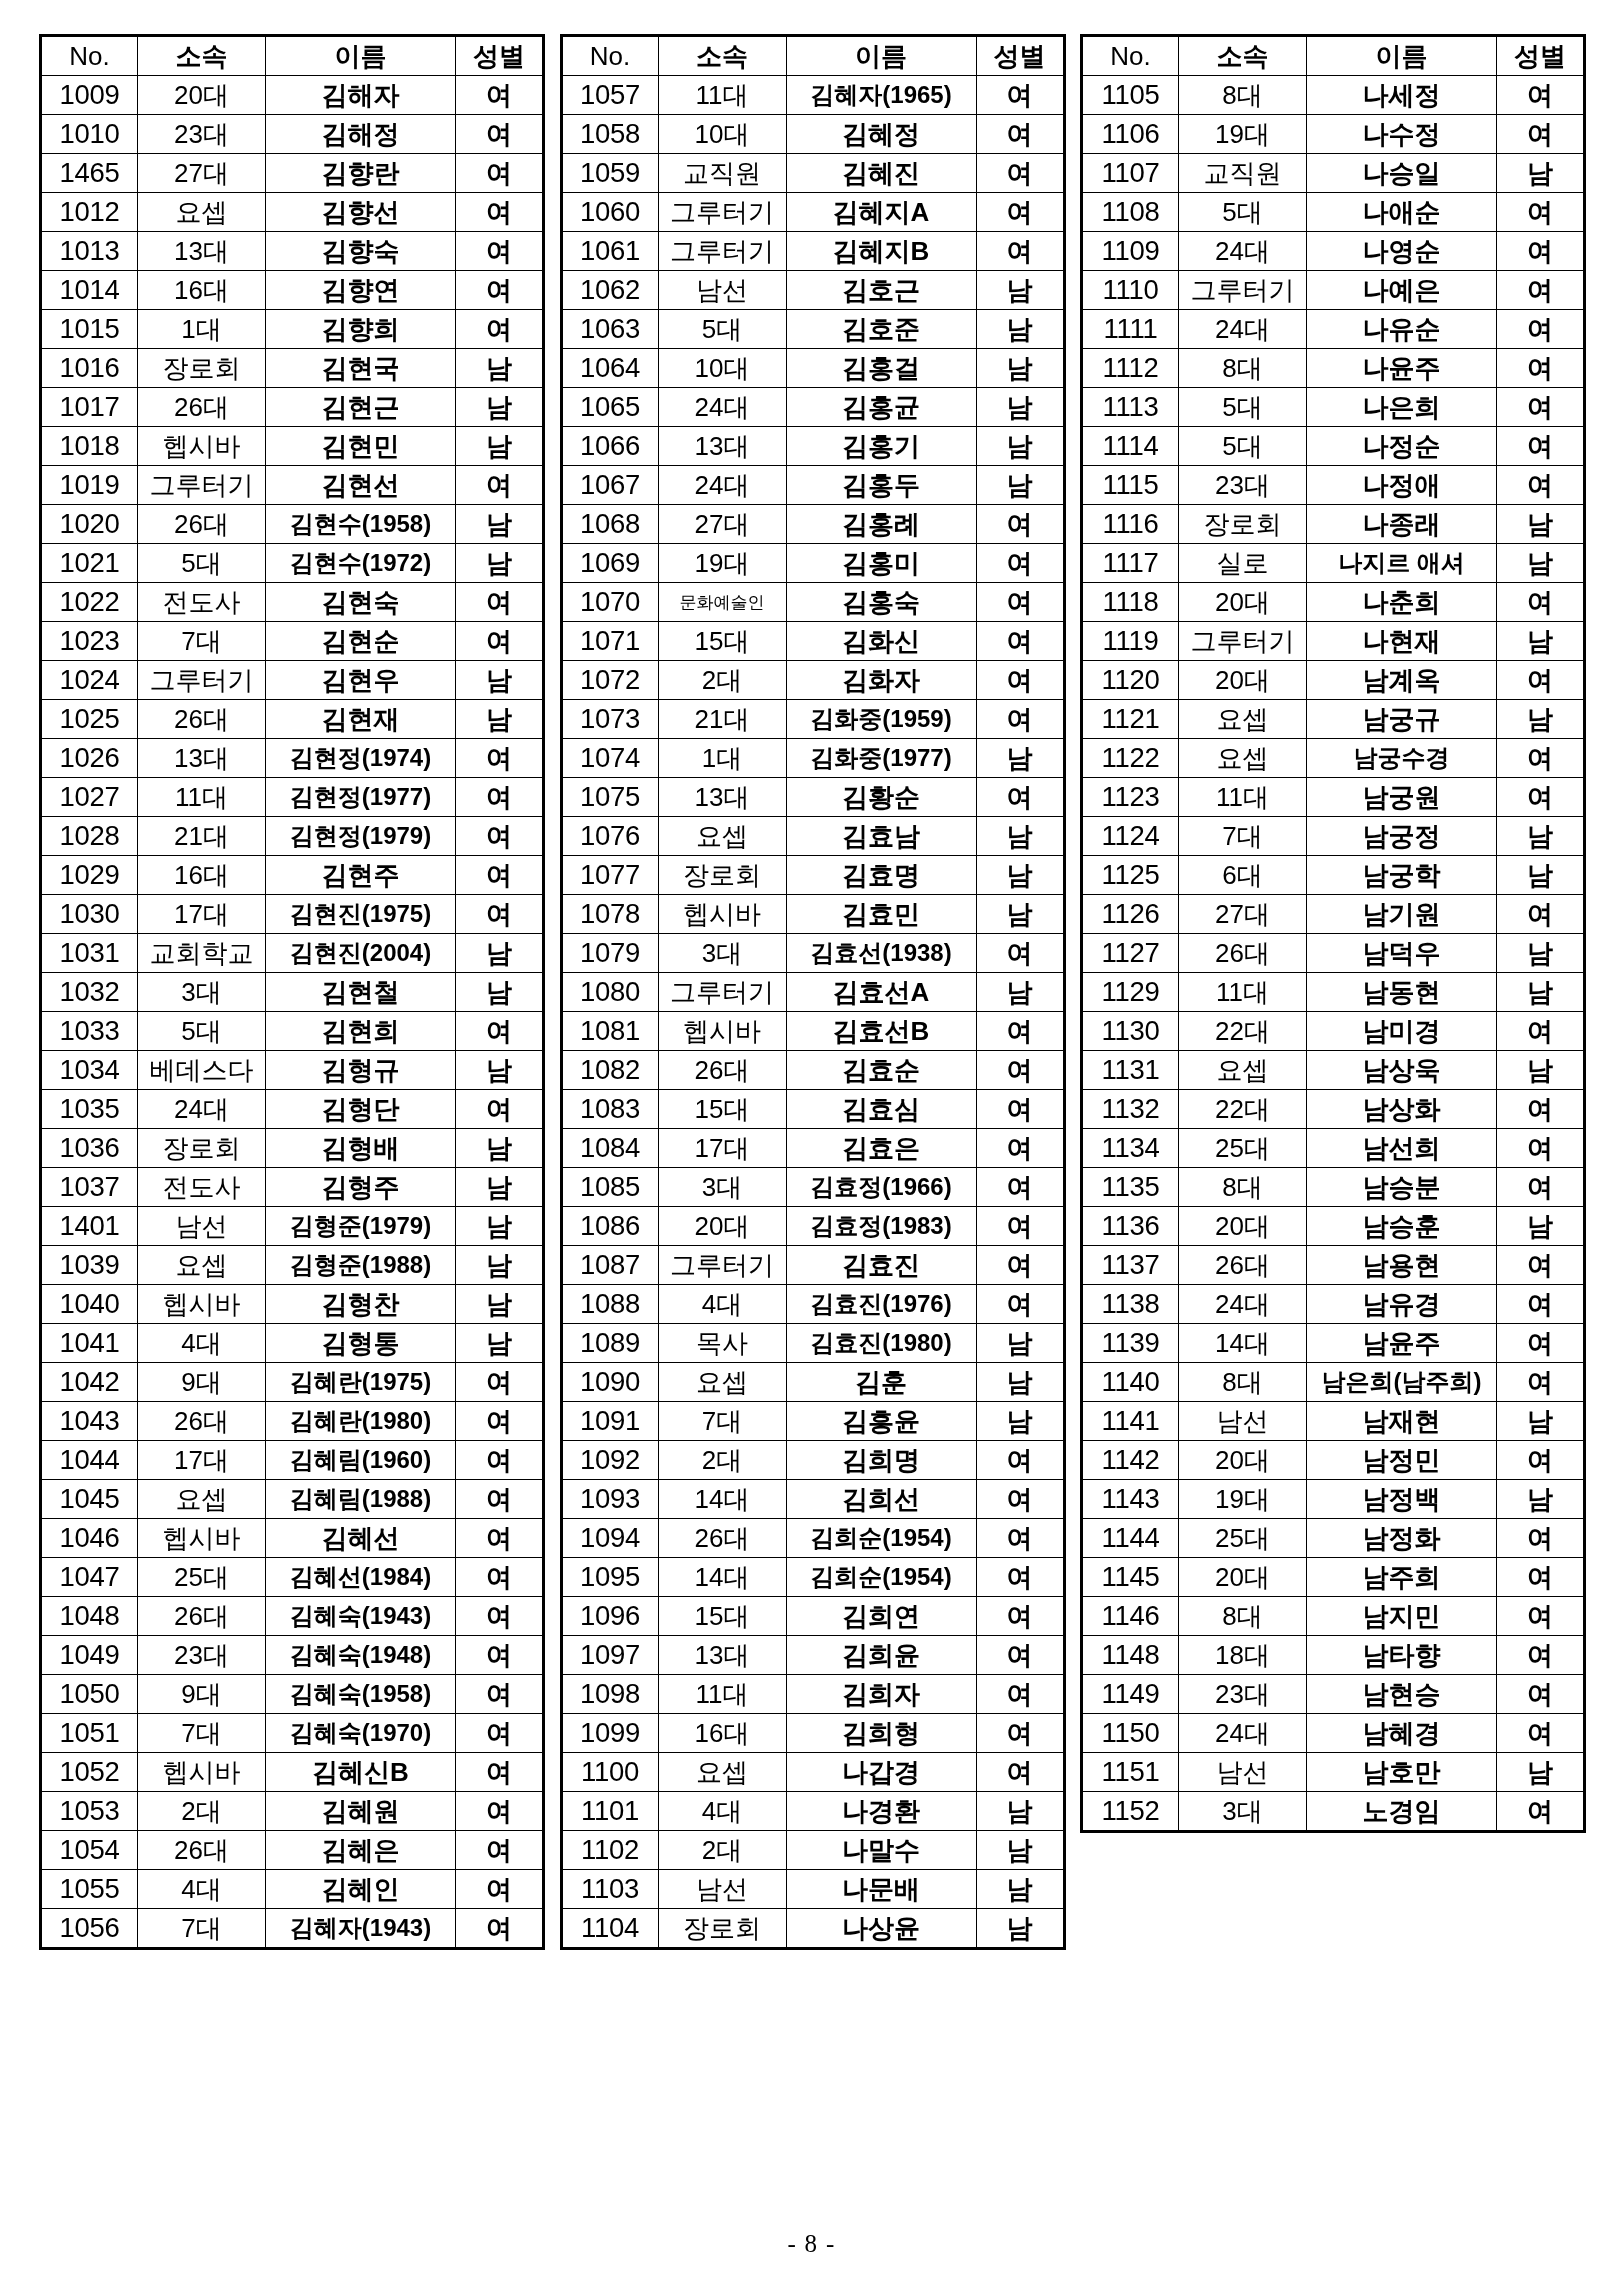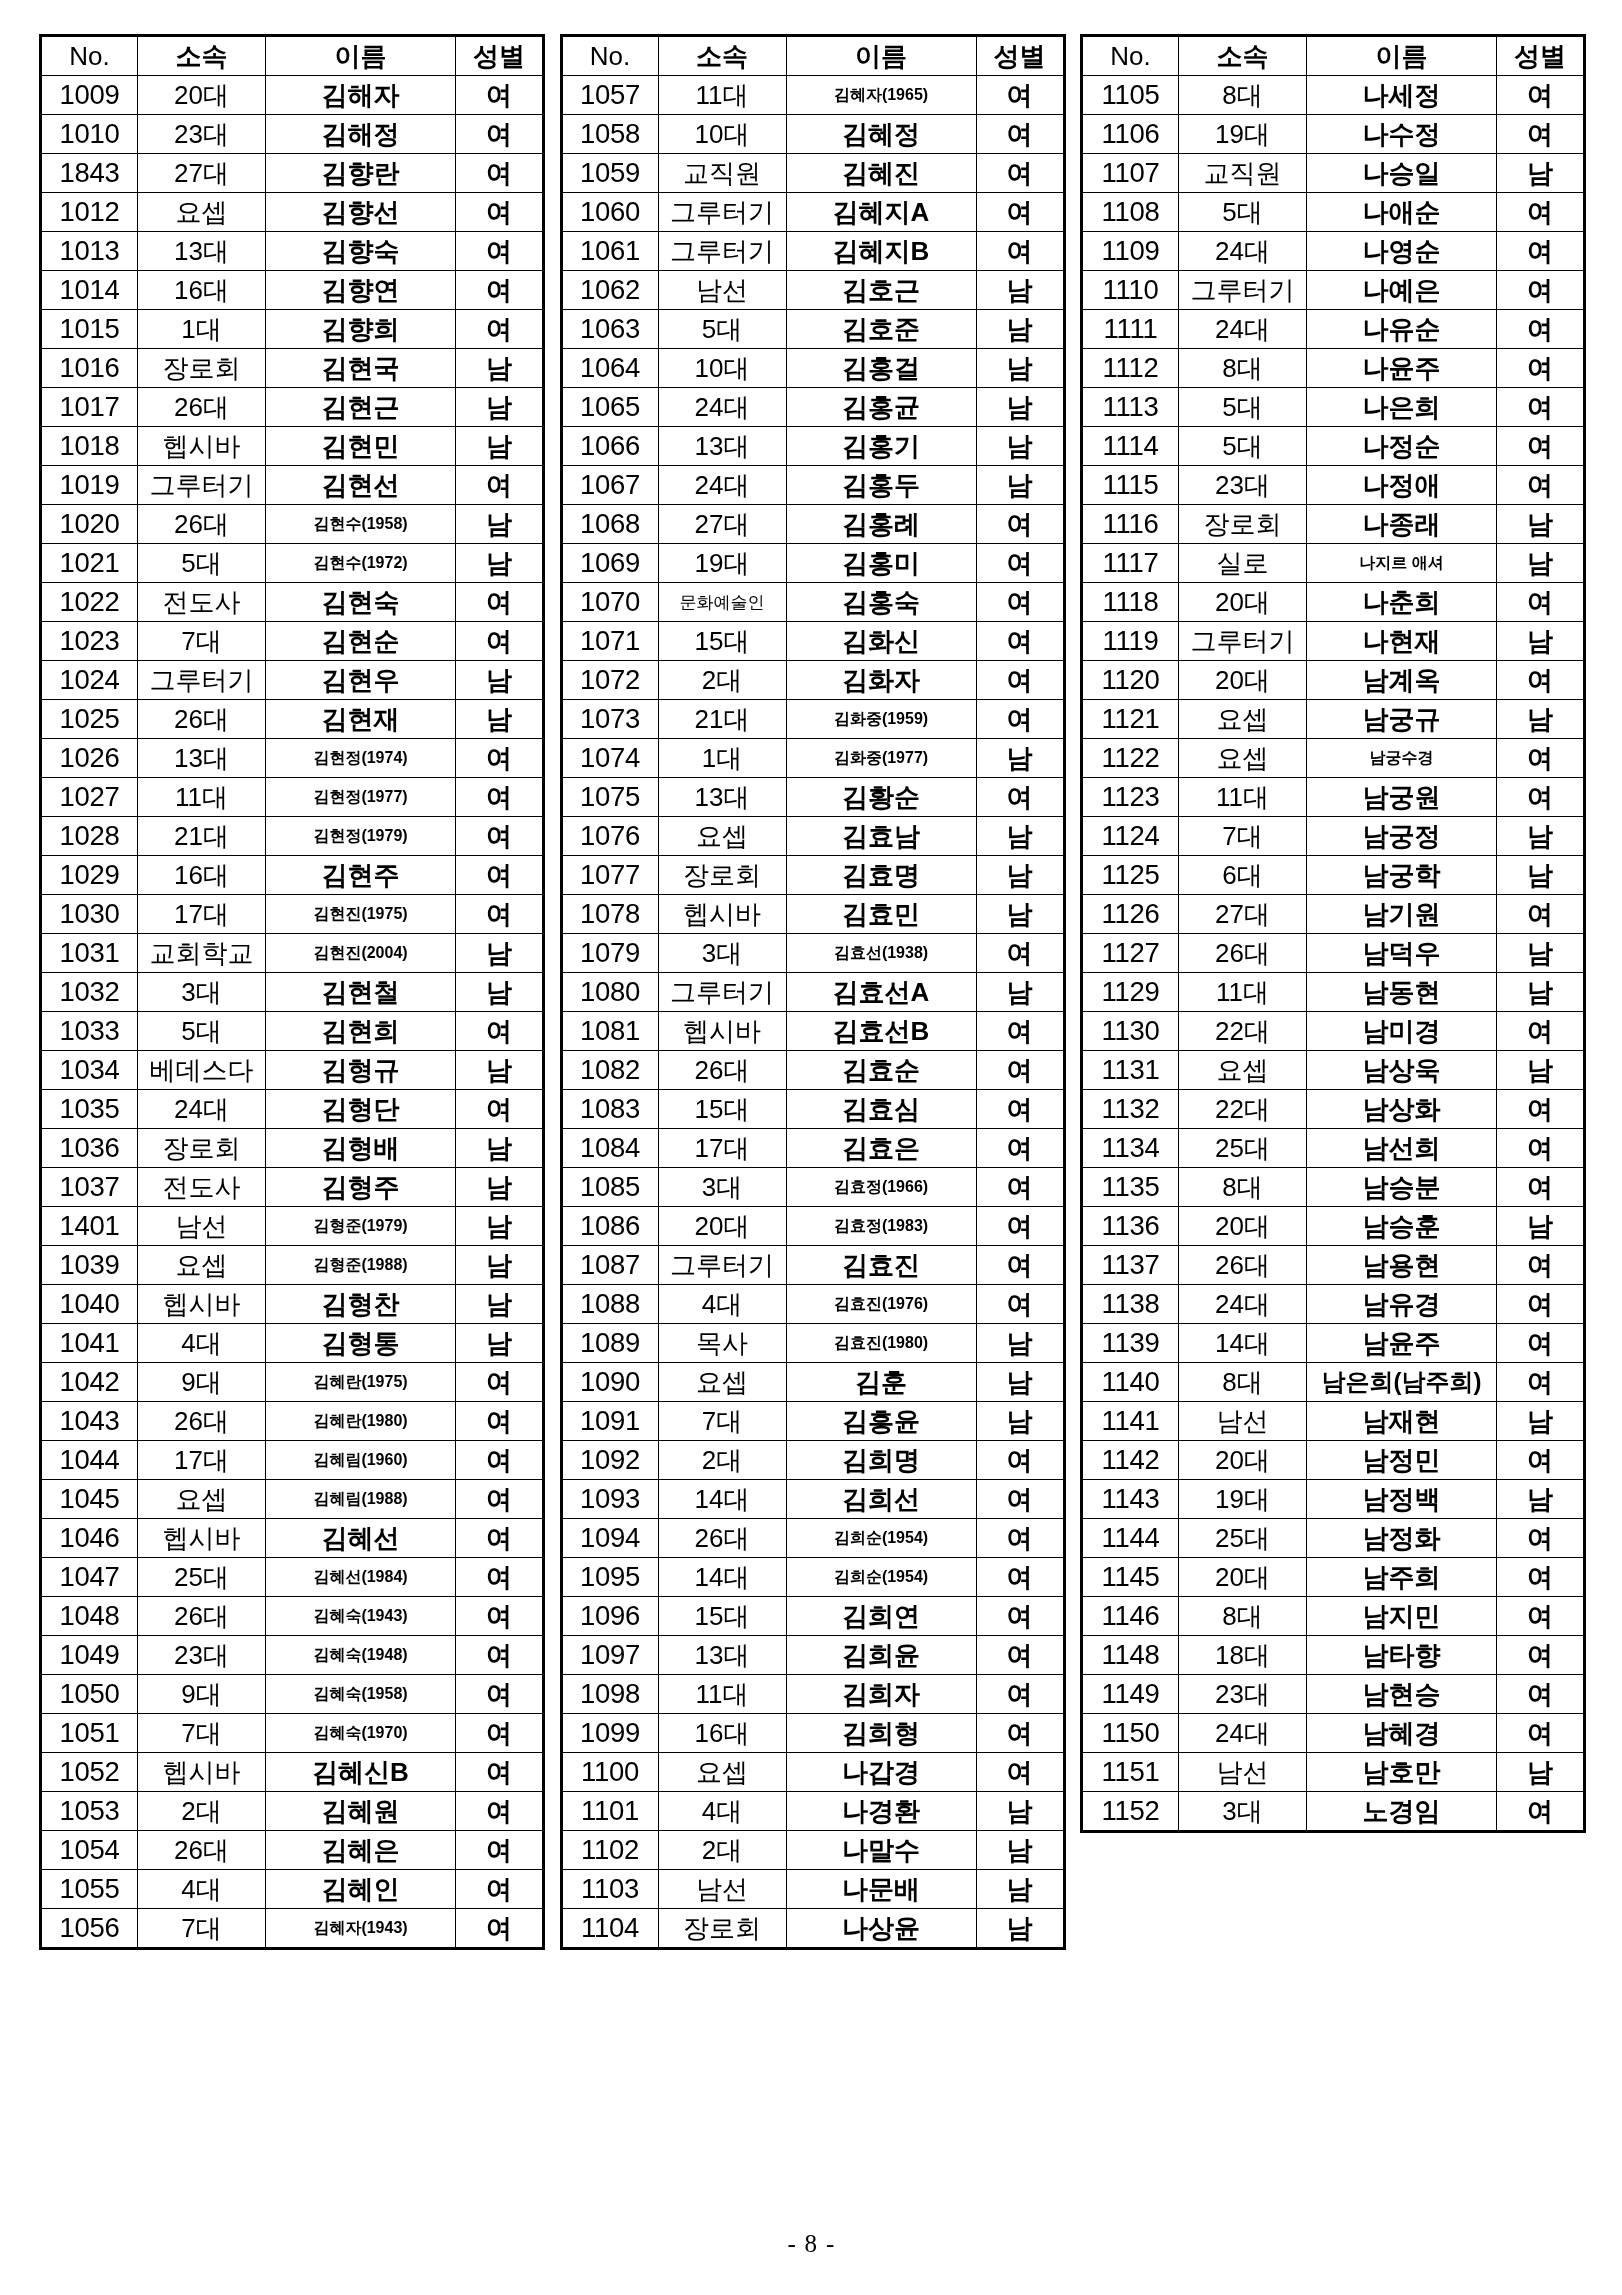--- a/index.html
+++ b/index.html
@@ -77,21 +77,21 @@
     font-size: 26px;
   }
   table.roster td.group.xs {
     font-size: 17px;
   }
   table.roster td.name {
     font-weight: 700;
     font-size: 26px;
   }
   table.roster td.name.sm {
-    font-size: 16px;
+    font-size: 24px;
   }
   table.roster td.name.xs {
     font-size: 24px;
   }
   table.roster td.sex {
     font-weight: 700;
     font-size: 26px;
   }
   .footer {
     position: absolute;
@@ -133,21 +133,21 @@
               <td class="name">김해자</td>
               <td class="sex">여</td>
             </tr>
             <tr>
               <td class="no">1010</td>
               <td class="group">23대</td>
               <td class="name">김해정</td>
               <td class="sex">여</td>
             </tr>
             <tr>
-              <td class="no">1843</td>
+              <td class="no">1465</td>
               <td class="group">27대</td>
               <td class="name">김향란</td>
               <td class="sex">여</td>
             </tr>
             <tr>
               <td class="no">1012</td>
               <td class="group">요셉</td>
               <td class="name">김향선</td>
               <td class="sex">여</td>
             </tr>

